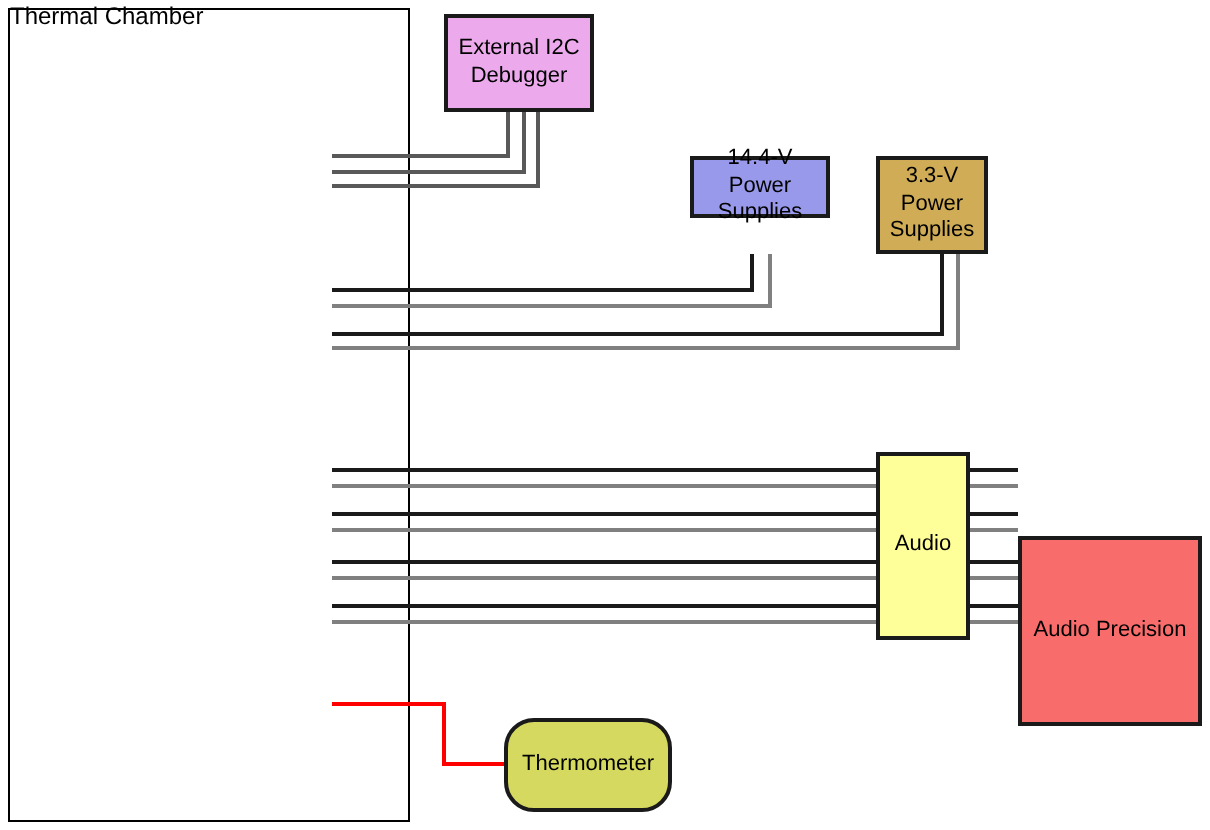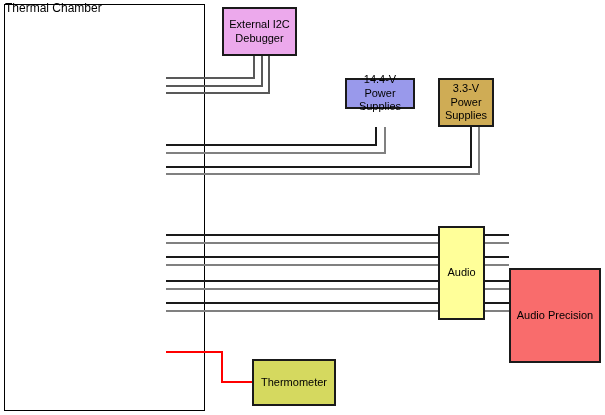--- a/index.html
+++ b/index.html
@@ -20,21 +20,21 @@
     font-size:11px;line-height:1.25;
   }
   .evm{left:42px;top:59px;width:124px;height:309px;background:#84B3E1;}
   .debugger{left:222px;top:7px;width:75px;height:49px;background:#ECA9EC;}
   .debugger .lbl{width:66px;}
   .ps144{left:345px;top:78px;width:70px;height:31px;background:#9999EB;}
   .ps33{left:438px;top:78px;width:56px;height:49px;background:#CFAC55;}
   .ps144 .lbl,.ps33 .lbl{width:50px;}
   .loads{left:438px;top:226px;width:47px;height:94px;background:#FFFF99;}
   .ap{left:509px;top:225px;width:92px;height:95px;background:#F96C6C;margin-top:43px;}
-  .thermo{left:252px;top:359px;width:84px;height:47px;background:#D5D95F;}
+  .thermo{left:252px;top:359px;width:84px;height:47px;background:#D5D95F;border-radius:15px;}
   .w{position:absolute;background:#595959;}
   .wk{background:#1a1a1a;}
   .wg{background:#808080;}
   .wr{background:#FF0000;}
 </style>
 </head>
 <body>
 
 <div class="stage">
 

